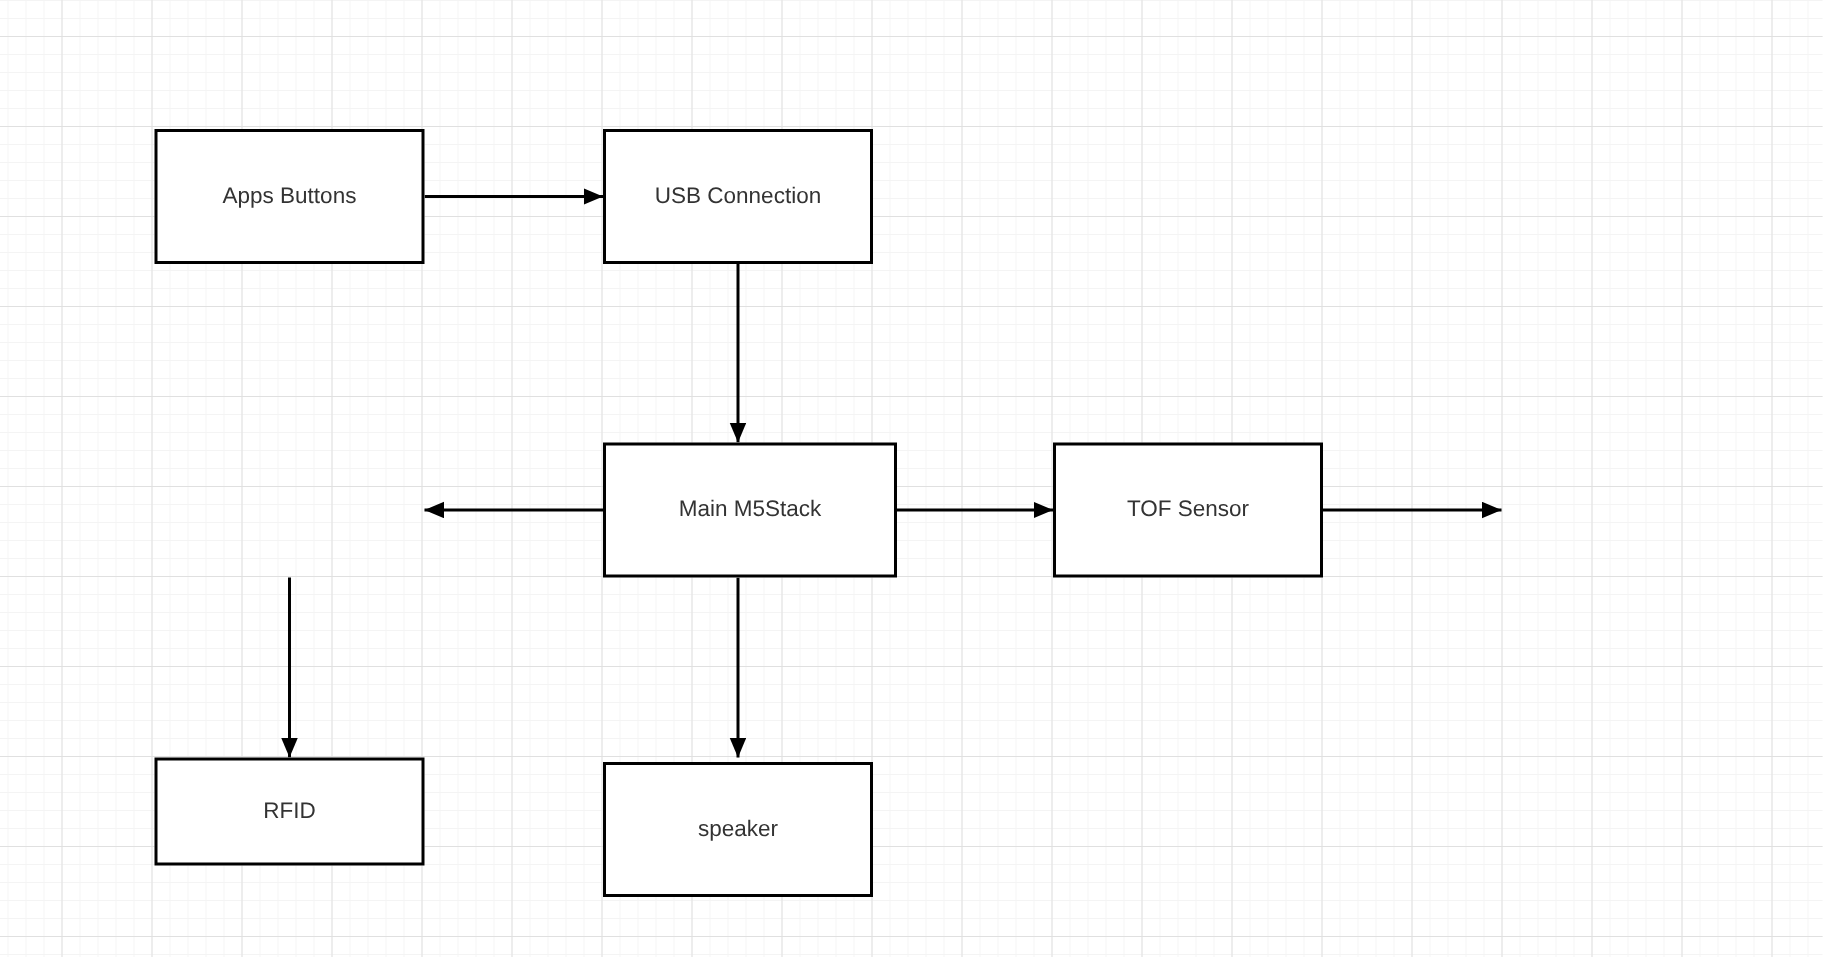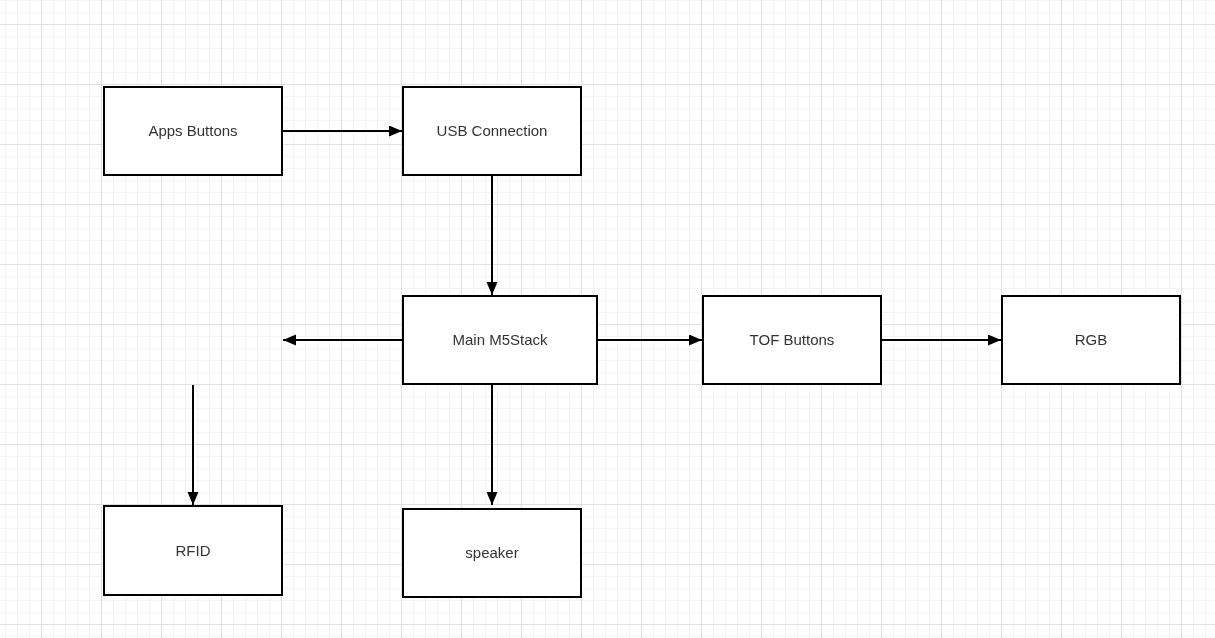--- a/index.html
+++ b/index.html
@@ -80,25 +80,22 @@
       <div class="node" style="left: 103px; top: 86px; width: 180px; height: 90px;">
         <span class="node-label">Apps Buttons</span>
       </div>
       <div class="node" style="left: 402px; top: 86px; width: 180px; height: 90px; text-align: right;">
         <span class="node-label">USB Connection</span>
       </div>
       <div class="node" style="left: 402px; top: 295px; width: 196px; height: 90px;">
         <span class="node-label">Main M5Stack</span>
       </div>
       <div class="node" style="left: 702px; top: 295px; width: 180px; height: 90px;">
-        <span class="node-label">TOF Buttons</span>
+        <span class="node-label">TOF Sensor</span>
       </div>
-      <div class="node" style="left: 1001px; top: 295px; width: 180px; height: 90px;">
-        <span class="node-label">RGB</span>
-      </div>
-      <div class="node" style="left: 103px; top: 505px; width: 180px; height: 91px;">
+      <div class="node" style="left: 103px; top: 505px; width: 180px; height: 72px;">
         <span class="node-label">RFID</span>
       </div>
       <div class="node" style="left: 402px; top: 508px; width: 180px; height: 90px;">
         <span class="node-label">speaker</span>
       </div>
     </div>
 </div>
 
 </body></html>

